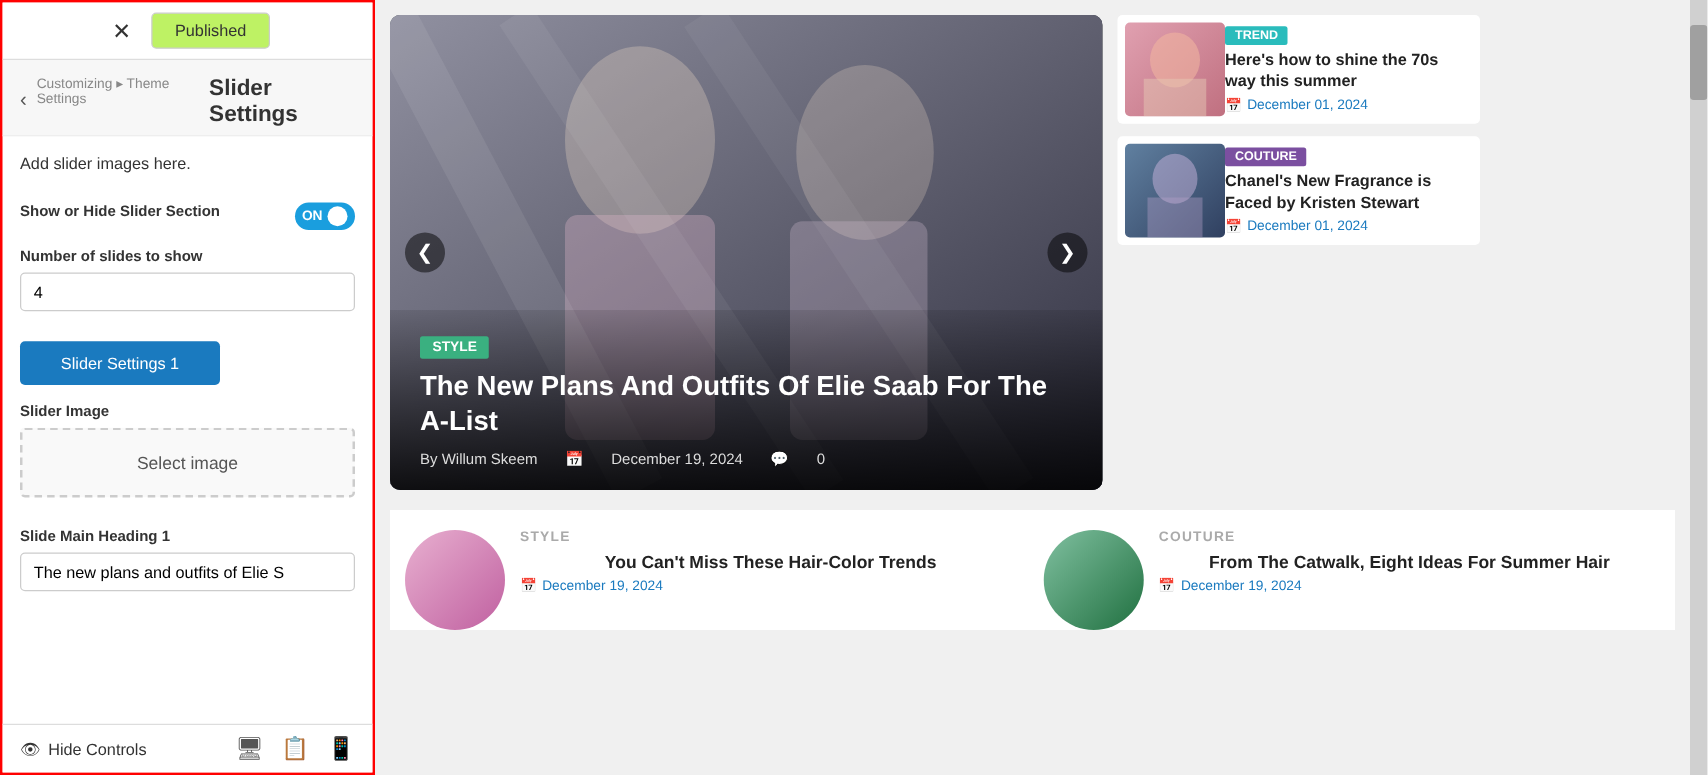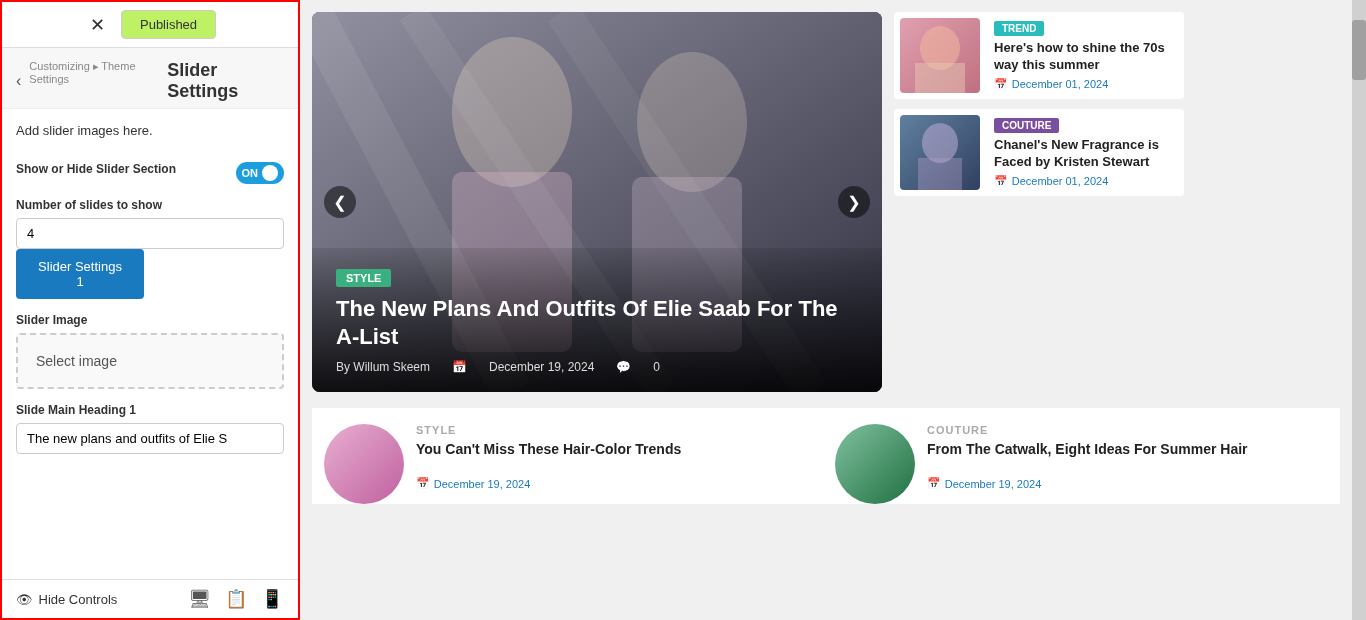--- a/index.html
+++ b/index.html
@@ -124,21 +124,21 @@
     }
 
     .toggle-knob {
       width: 16px;
       height: 16px;
       background: #fff;
       border-radius: 50%;
     }
 
     .field-block {
-      margin-bottom: 0;
+      margin-bottom: 24px;
     }
 
     .number-input {
       width: 100%;
       padding: 7px 10px;
       border: 1px solid #ccc;
       border-radius: 4px;
       font-size: 13px;
       background: #fff;
     }
@@ -146,27 +146,28 @@
     .slider-settings-btn {
       background: #1a7abf;
       color: #fff;
       border: none;
       border-radius: 4px;
       padding: 10px 18px;
       font-size: 13px;
       cursor: pointer;
       margin-bottom: 14px;
       display: block;
-      width: 128px;
+      width: 160px;
     }
 
     .select-image-box {
       border: 2px dashed #ccc;
       border-radius: 4px;
       padding: 18px;
+      text-align: center;
       font-size: 14px;
       color: #555;
       cursor: pointer;
       background: #f9f9f9;
       margin-bottom: 14px;
     }
 
     .text-input {
       width: 100%;
       padding: 7px 10px;
@@ -323,21 +324,21 @@
       display: inline-flex;
       flex-direction: column;
       vertical-align: top;
       margin-left: 12px;
       width: 290px;
       gap: 10px;
     }
 
     .sidebar-card {
       display: flex;
-      gap: 14px;
+      gap: 0;
       background: #fff;
       border-radius: 4px;
       overflow: hidden;
       padding: 6px;
     }
 
     .card-img {
       width: 80px;
       height: 75px;
       border-radius: 4px;
@@ -430,21 +431,22 @@
       font-weight: bold;
       letter-spacing: 1px;
       margin-bottom: 4px;
     }
 
     .bottom-card-title {
       font-size: 14px;
       font-weight: bold;
       color: #222;
       line-height: 1.3;
-      margin-bottom: 19px;
+      margin-bottom: 4px;
+      text-align: center;
     }
 
     .bottom-card-date {
       font-size: 11px;
       color: #1a7abf;
       display: flex;
       align-items: center;
       gap: 4px;
     }
 

